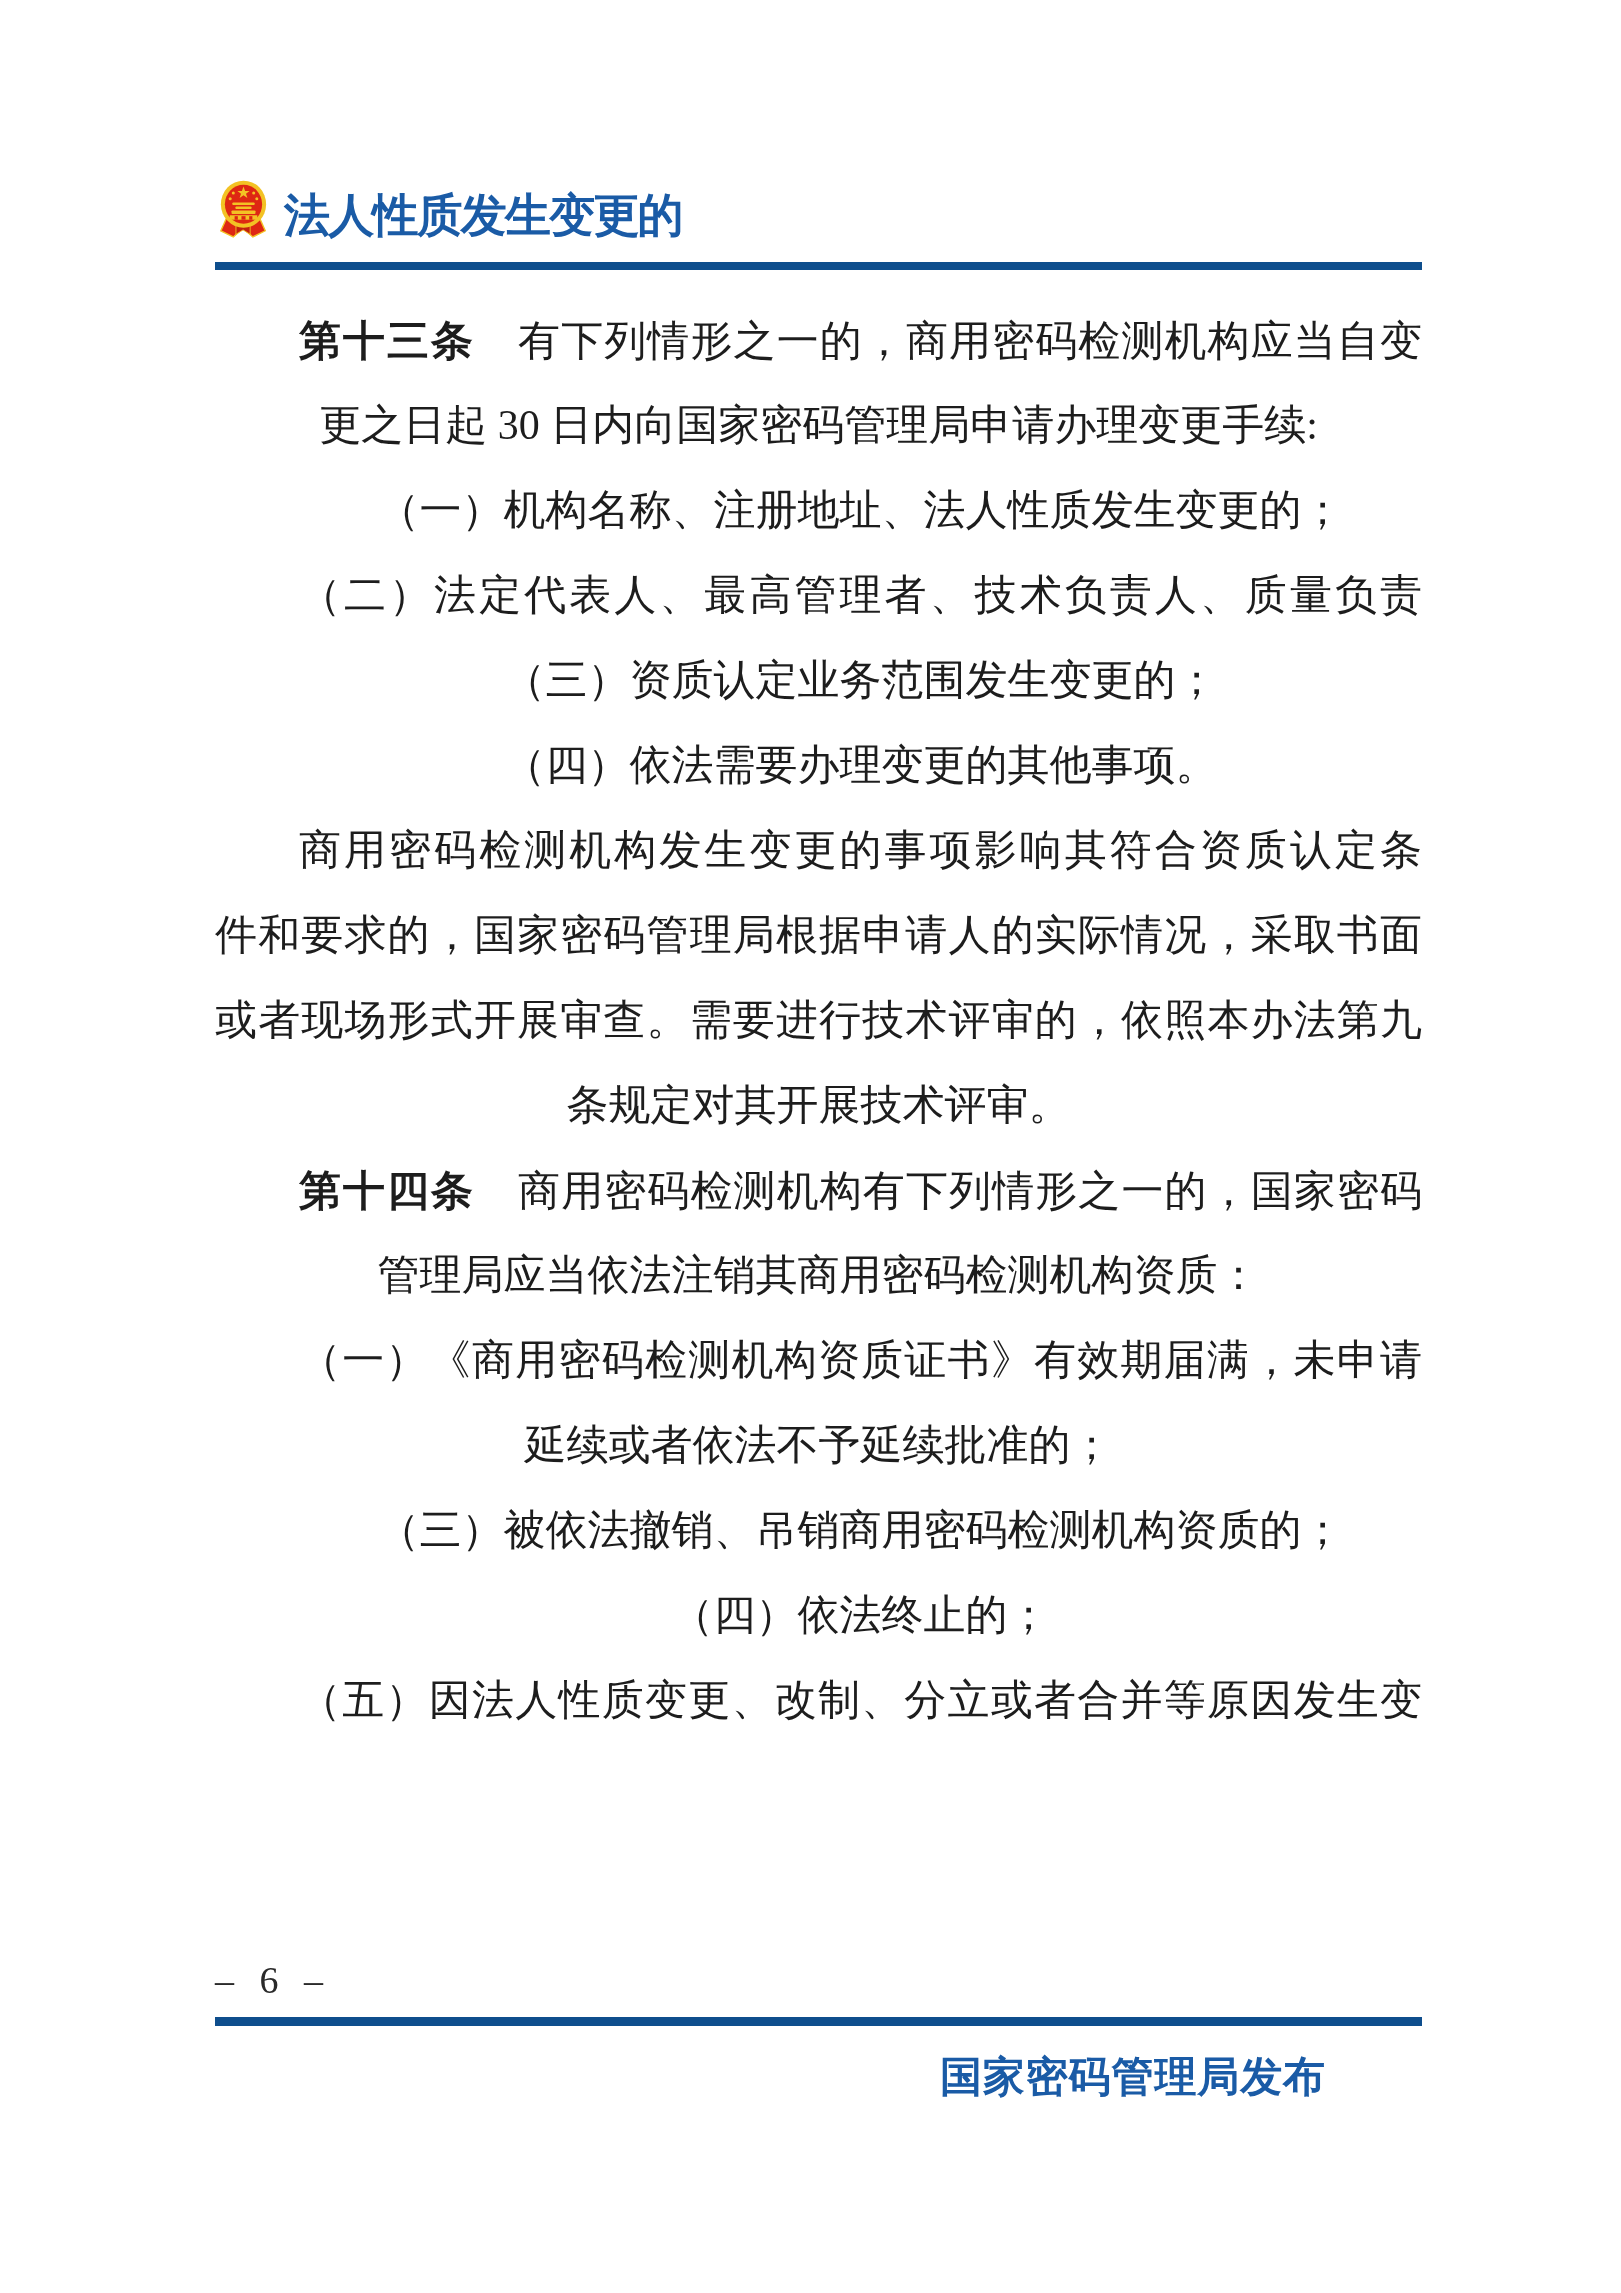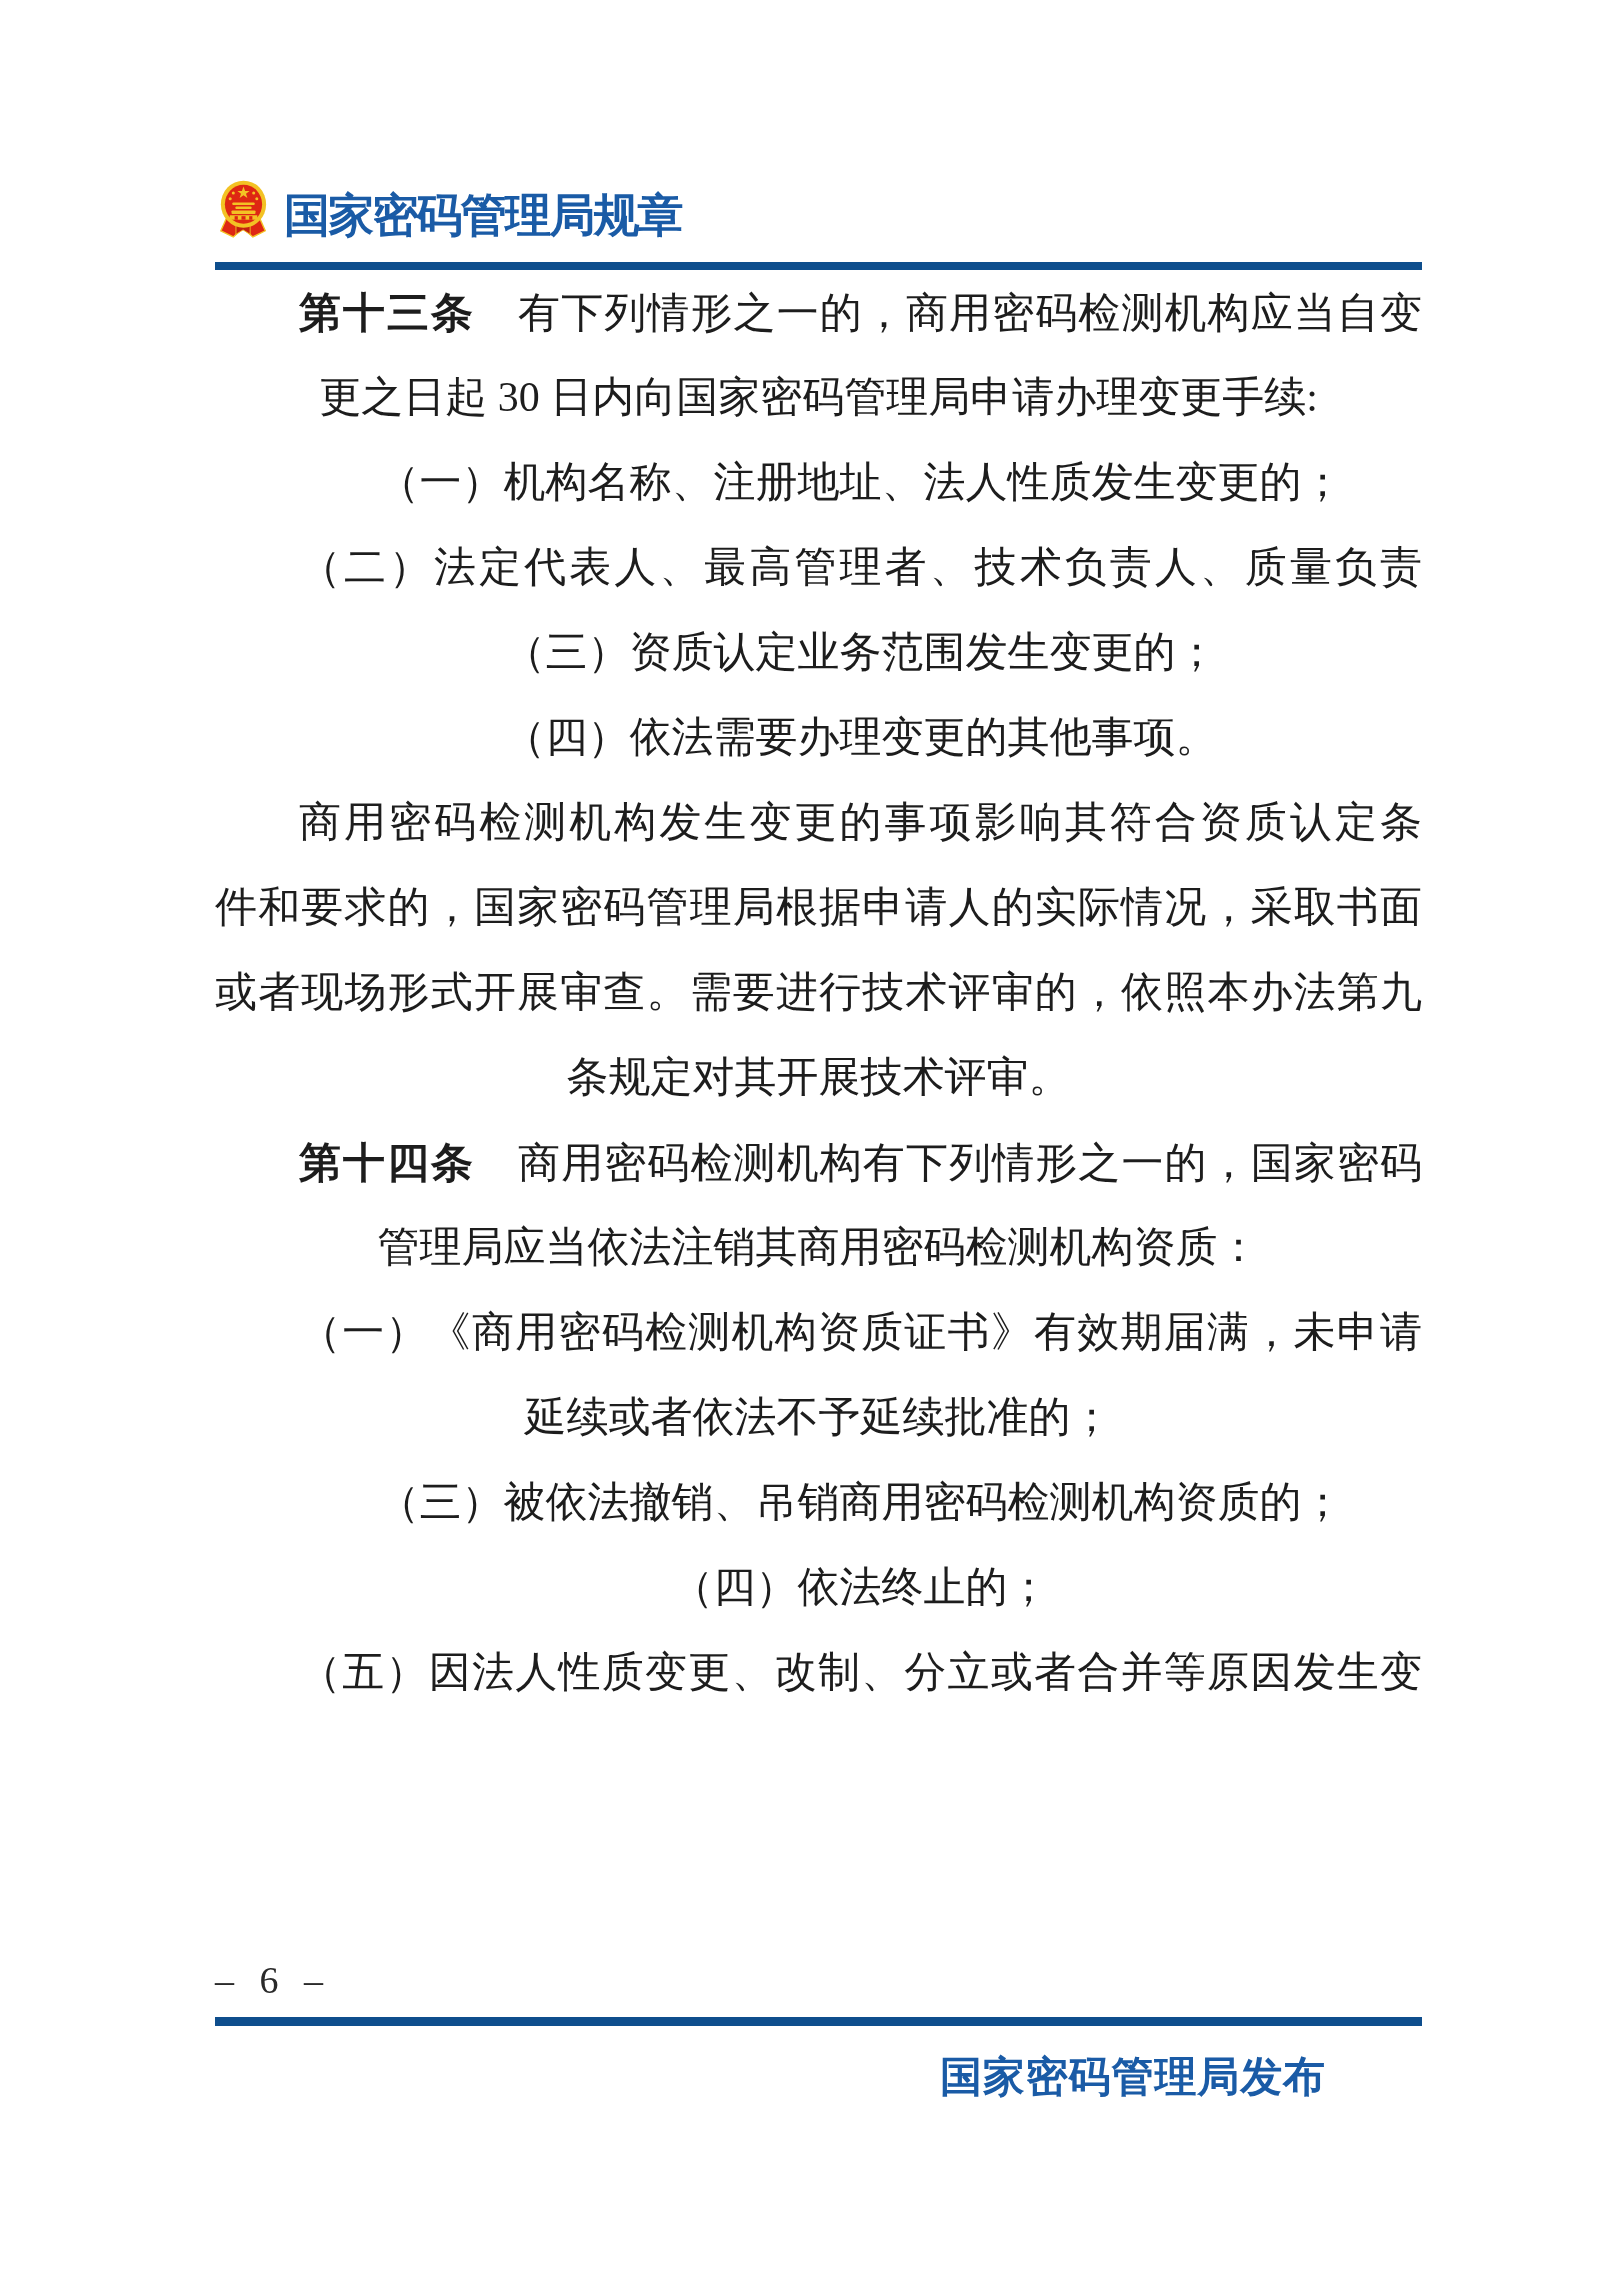--- a/index.html
+++ b/index.html
@@ -85,26 +85,26 @@
       <circle cx="41.5" cy="22" r="1.7" fill="#f3c224"></circle>
 
       <rect x="14" y="26" width="25" height="3" rx="1" fill="#f3c224"></rect>
       <rect x="17.5" y="30.5" width="18" height="3" rx="1" fill="#f3c224"></rect>
       <rect x="13" y="35" width="27" height="4" rx="1" fill="#f3c224"></rect>
       <rect x="11" y="40.5" width="31" height="5" fill="#f3c224"></rect>
       <rect x="24.2" y="41.5" width="4.6" height="4" fill="#de2713"></rect>
       <rect x="16.5" y="41.5" width="3.6" height="4" fill="#de2713"></rect>
       <rect x="32.9" y="41.5" width="3.6" height="4" fill="#de2713"></rect>
     </svg>
-    <div class="header-title">国家密码管理局规章</div>
+    <div class="header-title">法人性质发生变更的</div>
   </div>
   <div class="rule rule-top"></div>
 
   <main class="doc-body">
-      <div class="line full" style="padding-left: 84px;"><span class="term">第十三条</span><span>　有下列情形之一的，商用密码检测机构应当自变</span></div>
+      <div class="line full" style="padding-left: 84px; margin-top: 28px;"><span class="term">第十三条</span><span>　有下列情形之一的，商用密码检测机构应当自变</span></div>
       <div class="line" style="padding-left: 0px;"><span>更之日起 30 日内向国家密码管理局申请办理变更手续:</span></div>
       <div class="line" style="padding-left: 84px;"><span>（一）机构名称、注册地址、法人性质发生变更的；</span></div>
       <div class="line full" style="padding-left: 84px;"><span>（二）法定代表人、最高管理者、技术负责人、质量负责人、</span></div>
       <div class="line" style="padding-left: 84px; font-family: Liberation Serif, serif;"><span>（三）资质认定业务范围发生变更的；</span></div>
       <div class="line" style="padding-left: 84px;"><span>（四）依法需要办理变更的其他事项。</span></div>
       <div class="line full" style="padding-left: 84px;"><span>商用密码检测机构发生变更的事项影响其符合资质认定条</span></div>
       <div class="line full" style="padding-left: 0px;"><span>件和要求的，国家密码管理局根据申请人的实际情况，采取书面</span></div>
       <div class="line full" style="padding-left: 0px;"><span>或者现场形式开展审查。需要进行技术评审的，依照本办法第九</span></div>
       <div class="line" style="padding-left: 0px;"><span>条规定对其开展技术评审。</span></div>
       <div class="line full" style="padding-left: 84px;"><span class="term">第十四条</span><span>　商用密码检测机构有下列情形之一的，国家密码</span></div>

